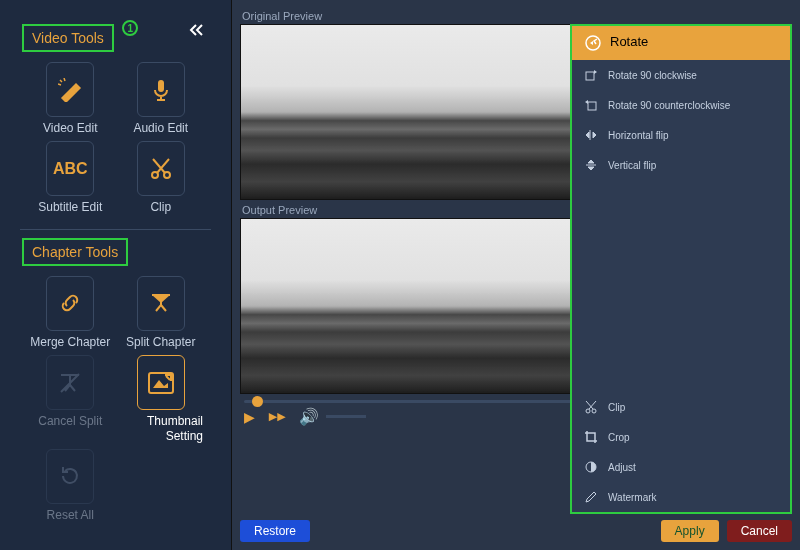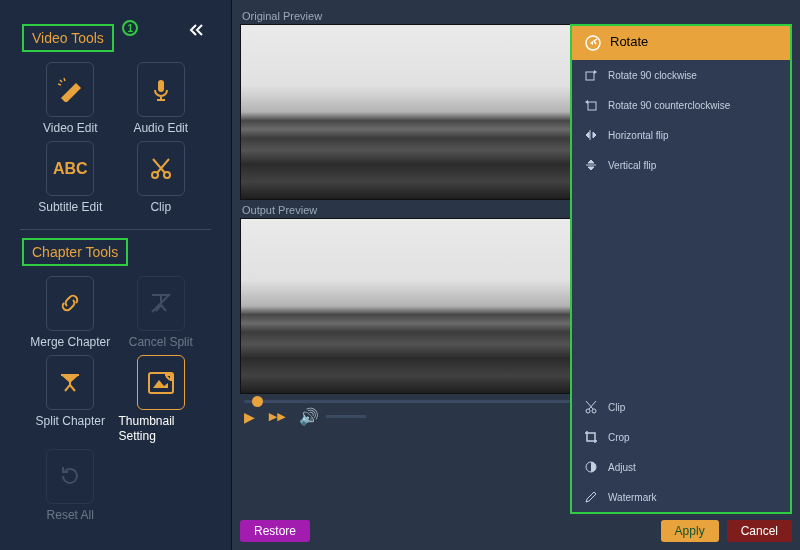--- a/index.html
+++ b/index.html
@@ -8,42 +8,42 @@
 .sidebar{width:232px;background:#1e2a3f;padding:20px;border-right:1px solid #111}
 .sec-title{display:inline-block;padding:4px 8px;border:2px solid #2ecc40;color:#e8a33d;font-size:14px;margin:4px 0 6px 2px}
 .num-badge{display:inline-block;width:16px;height:16px;border:2px solid #2ecc40;border-radius:50%;color:#2ecc40;font-size:10px;font-weight:bold;text-align:center;line-height:13px;vertical-align:top;margin-left:4px}
 .collapse-btn{float:right;color:#fff;font-size:14px;padding:4px 6px;cursor:pointer}
 .tool-grid{display:grid;grid-template-columns:1fr 1fr;gap:6px;padding:4px 8px 10px 8px}
 .tool{display:flex;flex-direction:column;align-items:center;cursor:pointer;font-size:12px;color:#c5d0e0}
 .tool.dim{opacity:.45}
 .tool.sel{color:#fff}
 .tool .ibox{width:48px;height:55px;border:1px solid #3a4a63;border-radius:6px;background:#1e2a3f;display:flex;align-items:center;justify-content:center;margin-bottom:4px}
 .tool.sel .ibox{border-color:#e8a33d}
-.tool .lbl{text-align:left;line-height:1.2}
+.tool .lbl{text-align:right;line-height:1.2}
 .divider{border-top:1px solid #3a4a63;margin:4px 0}
 .ico{color:#e8a33d}
 .ico.dim{color:#6b7b94}
 .main{flex:1;position:relative;display:flex;flex-direction:column;padding:6px 8px 8px 8px}
 .titlebar{display:flex;align-items:center;height:20px;font-size:12px;color:#c5d0e0}
 .titlebar .fname{flex:0 0 auto}
 .titlebar .close{margin-left:auto;color:#fff;cursor:pointer;font-size:14px;padding:0 4px}
 .preview-label{font-size:11px;color:#9aa8bd;margin:4px 0 2px 2px}
 .preview{height:176px;background:#888;border:1px solid #111;position:relative;overflow:hidden}
 .sea{position:absolute;inset:0;background:linear-gradient(#e5e5e5 0%,#dcdcdc 35%,#b0b0b0 50%,#4a4a4a 55%,#6b6b6b 60%,#3f3f3f 65%,#555 72%,#2f2f2f 80%,#444 90%,#222 100%);filter:blur(.4px) contrast(1.05)}
 .controls{display:flex;align-items:center;gap:12px;padding:6px 4px 0 4px;font-size:11px;color:#c5d0e0}
 .prog{flex:1;height:3px;background:#3a4a63;border-radius:2px;position:relative}
 .prog .dot{position:absolute;left:8px;top:-4px;width:11px;height:11px;border-radius:50%;background:#e8a33d}
 .play-row{display:flex;align-items:center;gap:14px;padding:4px 4px 0 4px}
 .play-btn{color:#e8a33d;cursor:pointer;font-size:14px}
 .vol{color:#e8a33d;display:flex;align-items:center;gap:6px}
 .vol-bar{width:40px;height:3px;background:#3a4a63}
 .time{color:#9aa8bd;font-size:11px;margin-left:auto}
 .bottom-btns{display:flex;align-items:center;gap:8px;margin-top:auto;padding-top:6px}
 .btn{padding:4px 14px;border-radius:3px;font-size:12px;cursor:pointer;border:none}
-.btn.restore{background:#a21caf;color:#fff}
+.btn.restore{background:#1d4ed8;color:#fff}
 .btn.apply{background:#e8a33d;color:#14532d;margin-left:auto}
 .btn.cancel{background:#7f1d1d;color:#fff}
 .rpanel{position:absolute;right:8px;top:24px;width:222px;bottom:36px;background:#2e3b52;border:2px solid #2ecc40}
 .rhead{background:#e8a33d;color:#000000;padding:8px 12px;font-size:13px;display:flex;align-items:flex-start;gap:8px}
 .ritem{padding:8px 12px;font-size:10px;color:#c5d0e0;display:flex;align-items:center;gap:10px;cursor:pointer}
 .rlower{position:absolute;bottom:0;left:0;right:0}
 svg{display:block}
 </style>
 </head>
 <body>
@@ -98,36 +98,36 @@
     <div><span class="sec-title">Chapter Tools</span></div>
     <div class="tool-grid">
       <div class="tool">
         <div class="ibox">
             <svg class="ico" width="24" height="24" viewBox="0 0 24 24">
               <path d="M9 15 a4 4 0 0 1 0-6 l3-3 a4 4 0 0 1 6 6 M15 9 a4 4 0 0 1 0 6 l-3 3 a4 4 0 0 1-6-6" stroke="#e8a33d" stroke-width="2" fill="none"></path>
             </svg>
           </div>
         <span class="lbl">Merge Chapter</span>
       </div>
+      <div class="tool">
+        <div class="ibox">
+            <svg class="ico" width="24" height="24" viewBox="0 0 24 24">
+              <path d="M3 4 h18 M12 4 v10 l-5 6 M12 14 l5 6" stroke="#e8a33d" stroke-width="2" fill="none"></path>
+              <path d="M3 4 L12 12 L21 4 Z" fill="#e8a33d"></path>
+            </svg>
+          </div>
+        <span class="lbl">Split Chapter</span>
+      </div>
       <div class="tool dim">
         <div class="ibox">
             <svg class="ico dim" width="24" height="24" viewBox="0 0 24 24">
               <path d="M3 4 h18 M12 4 v10 l-5 6 M12 14 l5 6 M3 21 L21 3" stroke="#6b7b94" stroke-width="2" fill="none"></path>
             </svg>
           </div>
         <span class="lbl">Cancel Split</span>
-      </div>
-      <div class="tool">
-        <div class="ibox">
-            <svg class="ico" width="24" height="24" viewBox="0 0 24 24">
-              <path d="M3 4 h18 M12 4 v10 l-5 6 M12 14 l5 6" stroke="#e8a33d" stroke-width="2" fill="none"></path>
-              <path d="M3 4 L12 12 L21 4 Z" fill="#e8a33d"></path>
-            </svg>
-          </div>
-        <span class="lbl">Split Chapter</span>
       </div>
       <div class="tool sel">
         <div class="ibox">
             <svg class="ico" width="26" height="22" viewBox="0 0 26 22">
               <rect x="1" y="1" width="24" height="20" rx="2" stroke="#e8a33d" stroke-width="2" fill="none"></rect>
               <path d="M5 16 l6-8 5 6 4-3 v5 H5 Z" fill="#e8a33d"></path>
               <path d="M18 4 l4 4 M22 4 l0 0" stroke="#e8a33d" stroke-width="2"></path>
               <path d="M17 3 l6 0 l0 6" stroke="#e8a33d" stroke-width="2" fill="none"></path>
             </svg>
           </div>

